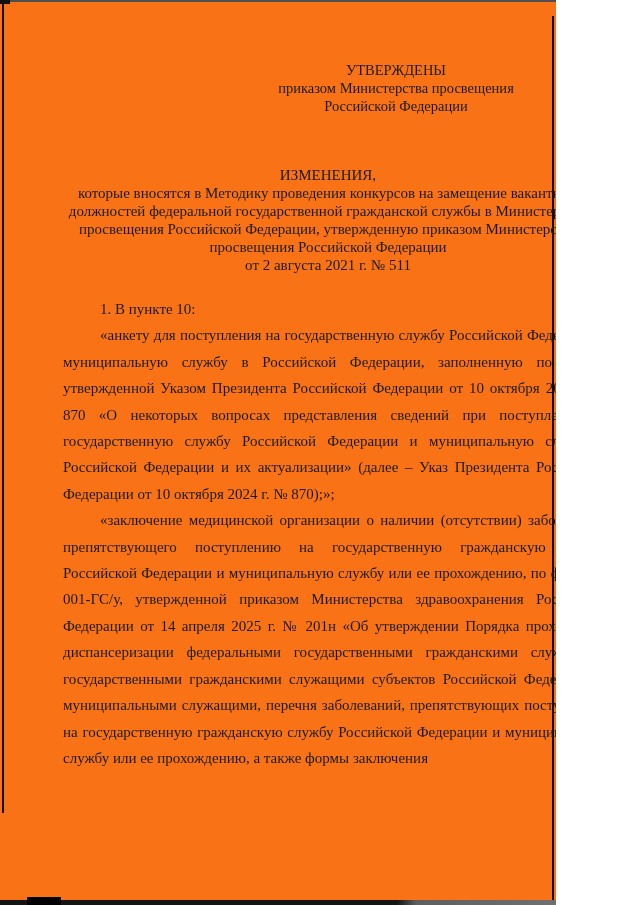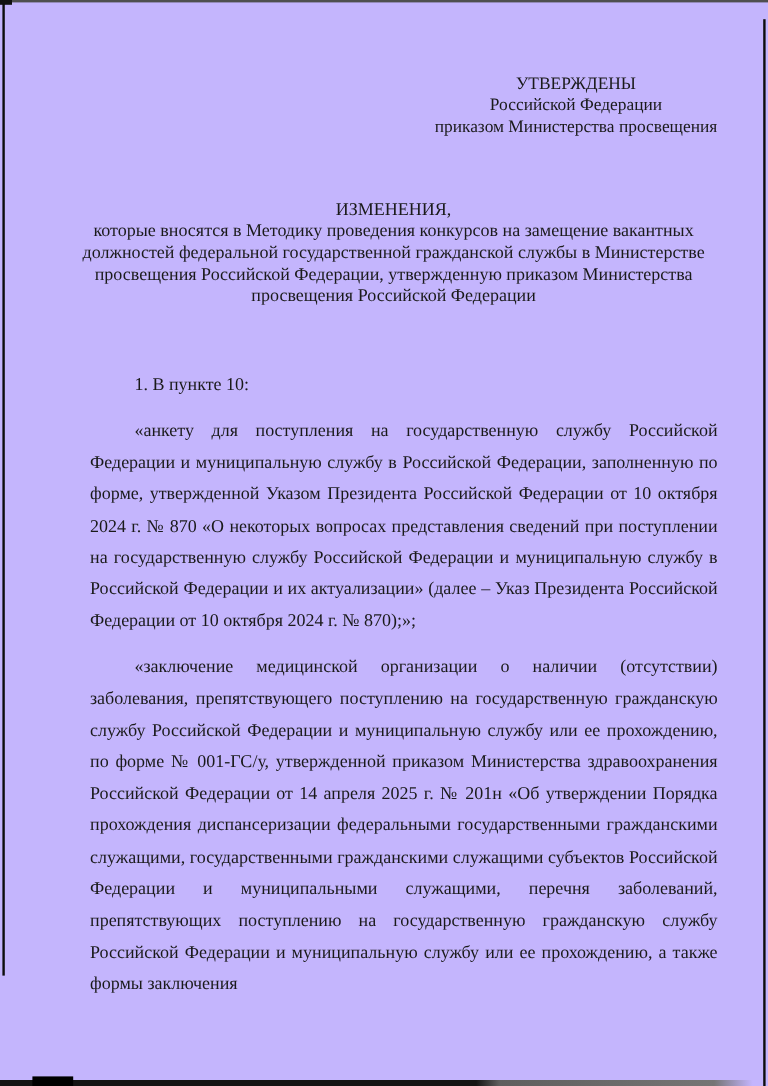--- a/index.html
+++ b/index.html
@@ -1,20 +1,20 @@
 <!DOCTYPE html>
 <html lang="ru"><head>
 <meta charset="utf-8">
 <style>
   html, body { margin: 0; padding: 0; background: #ffffff; }
   .page {
     position: relative;
-    width: 640px;
+    width: 556px;
     height: 905px;
-    background: #c4b5fd;
+    background: #f97316;
     font-family: "Liberation Serif", "DejaVu Serif", serif;
     color: #1a1a1a;
     overflow: hidden;
   }
 
   
   .scan-top    { position: absolute; top: 0; left: 0; width: 640px; height: 2px; background: #4f4f4f; }
   .scan-corner { position: absolute; top: 0; left: 0; width: 10px; height: 4px; background: #111; }
   .scan-left   { position: absolute; top: 3px; left: 2px; width: 2px; height: 810px; background: #0d0d0d; }
   .scan-right  { position: absolute; top: 16px; right: 2px; width: 2px; height: 889px; background: #0d0d0d; }
@@ -64,21 +64,21 @@
   
   .doc-body {
     position: absolute;
     top: 296px;
     left: 63px;
     width: 547px;
     font-size: 15px;
     line-height: 26.4px;
     text-align: justify;
   }
-  .doc-body p { margin: 12px; text-indent: 37px; }
+  .doc-body p { margin: 0; text-indent: 37px; }
 
   
   .page-footer {
     position: absolute;
     top: 912px;
     left: 60px;
     font-size: 10px;
     letter-spacing: 0.2px;
     color: #222;
     text-decoration: underline;
@@ -91,27 +91,28 @@
 
   <div class="scan-top"></div>
   <div class="scan-corner"></div>
   <div class="scan-left"></div>
   <div class="scan-right"></div>
   <div class="scan-bottom"></div>
   <div class="scan-blob"></div>
 
   <div class="approval">
     <div>УТВЕРЖДЕНЫ</div>
+    <div>приказом Министерства просвещения</div>
     <div>Российской Федерации</div>
-    <div>приказом Министерства просвещения</div>
   </div>
 
   <div class="doc-title">
     <div>ИЗМЕНЕНИЯ,</div>
     <div>которые вносятся в Методику проведения конкурсов на замещение вакантных должностей федеральной государственной гражданской службы в Министерстве просвещения Российской Федерации, утвержденную приказом Министерства просвещения Российской Федерации</div>
+    <div>от 2 августа 2021 г. № 511</div>
   </div>
 
   <div class="doc-body">
     <p>1. В пункте 10:</p>
     <p>«анкету для поступления на государственную службу Российской Федерации и муниципальную службу в Российской Федерации, заполненную по форме, утвержденной Указом Президента Российской Федерации от 10 октября 2024 г. № 870 «О некоторых вопросах представления сведений при поступлении на государственную службу Российской Федерации и муниципальную службу в Российской Федерации и их актуализации» (далее – Указ Президента Российской Федерации от 10 октября 2024 г. № 870);»;</p>
     <p>«заключение медицинской организации о наличии (отсутствии) заболевания, препятствующего поступлению на государственную гражданскую службу Российской Федерации и муниципальную службу или ее прохождению, по форме № 001-ГС/у, утвержденной приказом Министерства здравоохранения Российской Федерации от 14 апреля 2025 г. № 201н «Об утверждении Порядка прохождения диспансеризации федеральными государственными гражданскими служащими, государственными гражданскими служащими субъектов Российской Федерации и муниципальными служащими, перечня заболеваний, препятствующих поступлению на государственную гражданскую службу Российской Федерации и муниципальную службу или ее прохождению, а также формы заключения</p>
   </div>
 
   <div class="page-footer">Изменения - 12</div>
 

